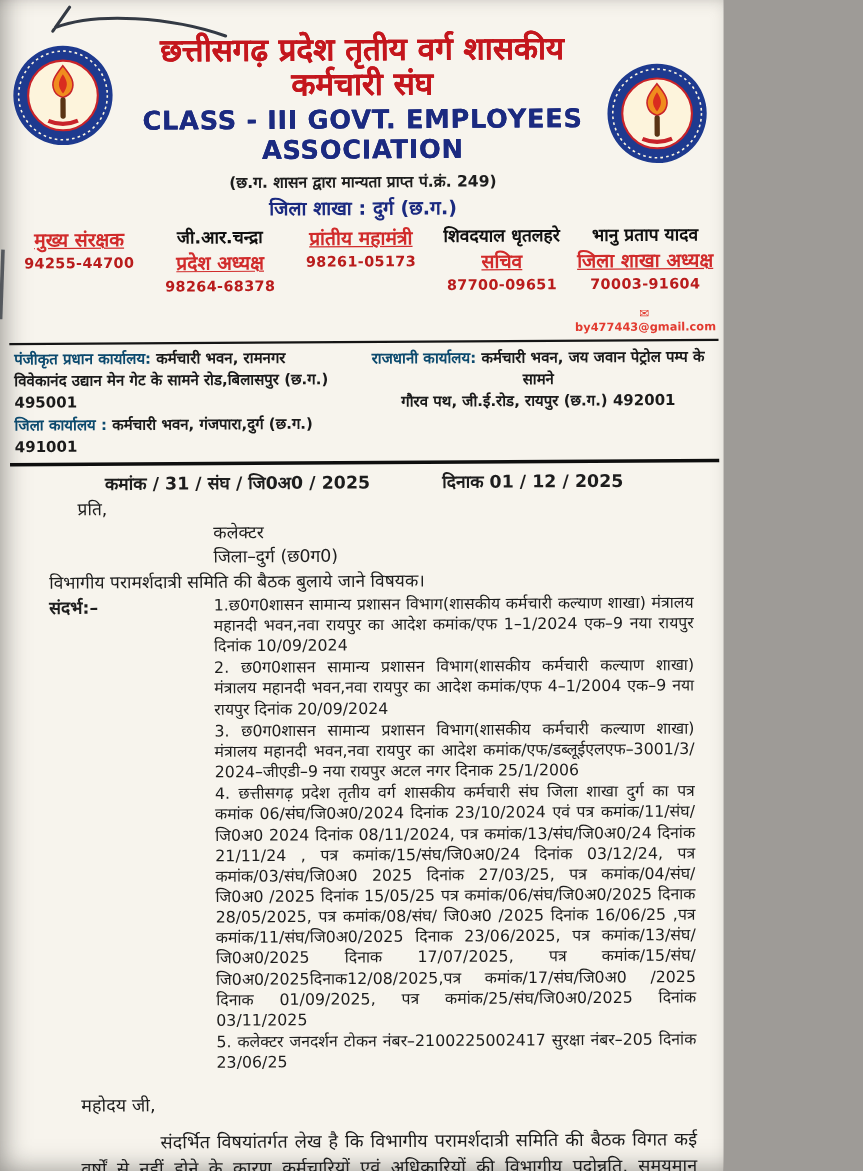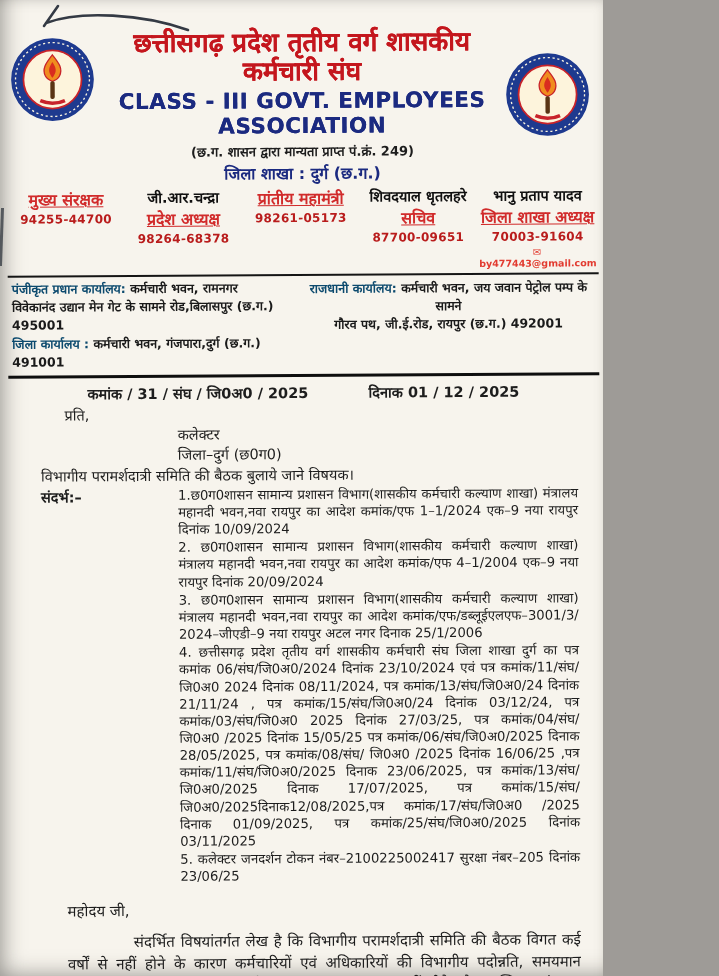--- a/index.html
+++ b/index.html
@@ -34,21 +34,21 @@
   }
   .recognition{font-size:13px;font-weight:bold;color:#1d1d1d;margin-top:4px;}
   .branch{font-size:16px;font-weight:bold;color:#1b2a80;margin-top:2px;}
 
   
   .officials{display:flex;padding:2px 6px 4px;}
   .official{flex:1;text-align:center;padding:0 2px;}
   .o-name{font-size:14.5px;font-weight:bold;color:#101010;white-space:nowrap;}
   .o-desig{font-size:16px;font-weight:bold;color:#d12b2b;margin-top:1px;text-decoration:underline;}
   .o-phone{font-size:12px;font-weight:bold;color:#b91c1c;margin-top:2px;letter-spacing:.3px;}
-  .o-email{font-size:9.5px;font-weight:bold;color:#e23b30;margin-top:3px;}
+  .o-email{font-size:9.5px;font-weight:bold;color:#e23b30;margin-top:13px;}
   .o-email .env{font-size:10px;color:#e23b30;margin-right:2px;}
 
   .rule-thin{border:none;border-top:2px solid #151515;margin:0 6px;}
   .rule-thick{border:none;border-top:3px solid #0e0e0e;margin:2px 6px 0;}
 
   
   .offices{display:flex;justify-content:space-between;padding:3px 10px 2px;
     font-size:12.5px;font-weight:bold;color:#1a1a1a;line-height:1.45;}
   .offices p{margin:0;}
   .office-label{color:#0c4a6e;}

